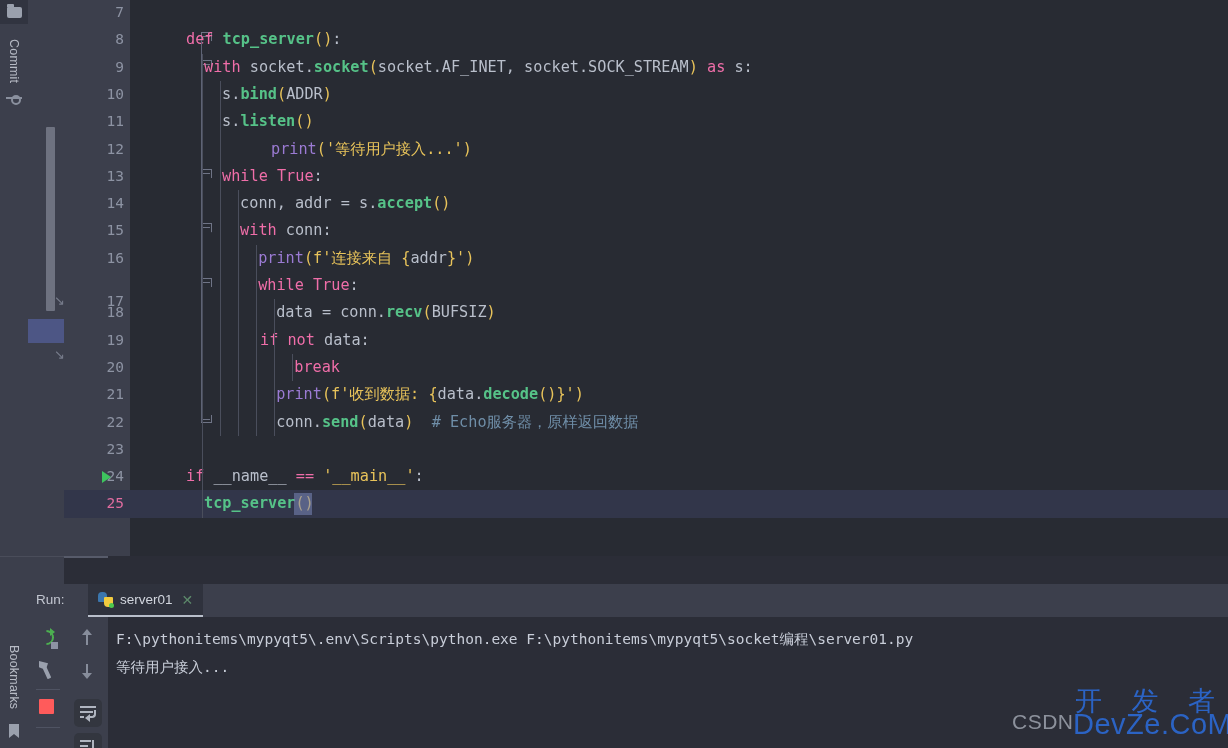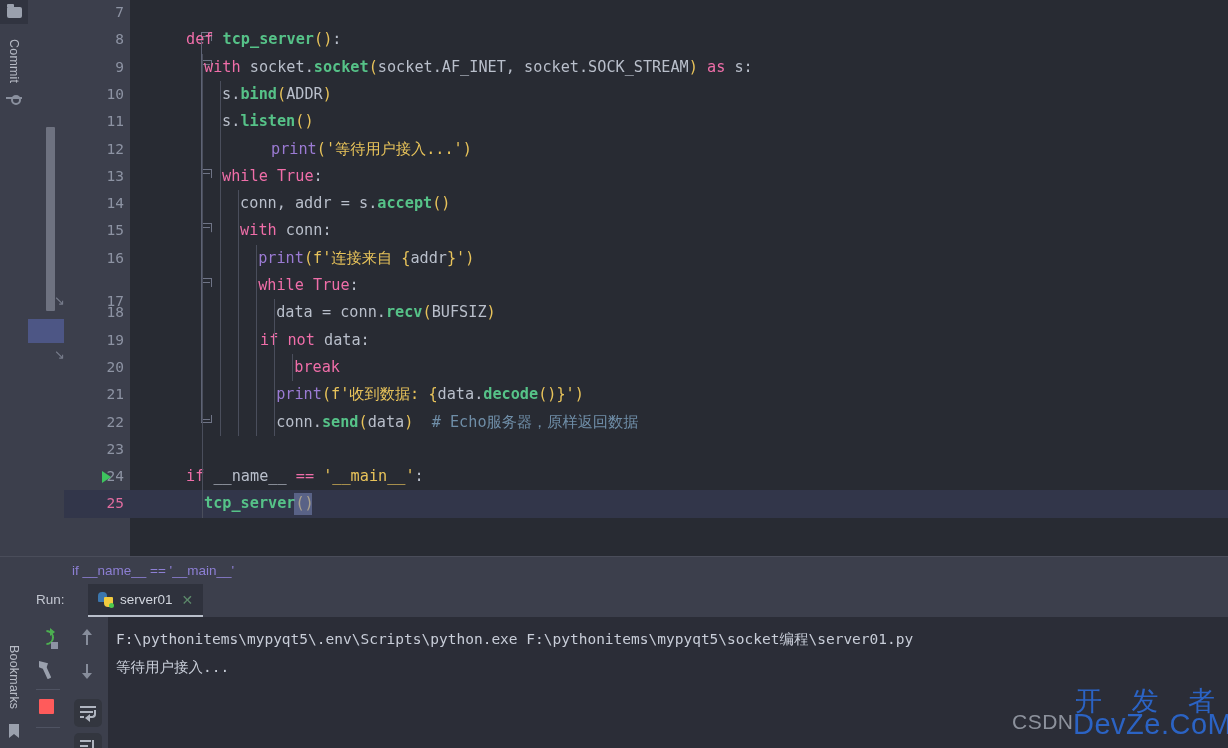--- a/index.html
+++ b/index.html
@@ -405,23 +405,20 @@
         <div class="indent" style="left: 108.12px; top: 190.1px; height: 245.7px;"></div>
         <div class="indent" style="left: 126.16px; top: 244.7px; height: 191.1px;"></div>
         <div class="indent" style="left: 144.2px; top: 299.3px; height: 136.5px;"></div>
         <div class="indent" style="left: 162.24px; top: 353.9px; height: 27.3px;"></div>
         <div class="indent" style="left: 72.04px; top: 490.4px; height: 27.3px;"></div>
       </div>
   </div>
 
   <div class="bc-left-stub"></div>
   <div class="bc-tick"></div>
-  <div class="breadcrumb-bar">
-    <span class="breadcrumb-seg">if __name__ == '__main__'</span>
-  </div>
 
   <div class="run-header">
     <span class="run-label">Run:</span>
     <div class="run-tab">
       <span class="py-icon">
         <i class="b"></i>
           <i class="y"></i>
           <i class="g"></i>
       </span>
       <span class="run-tab-label">server01</span>

